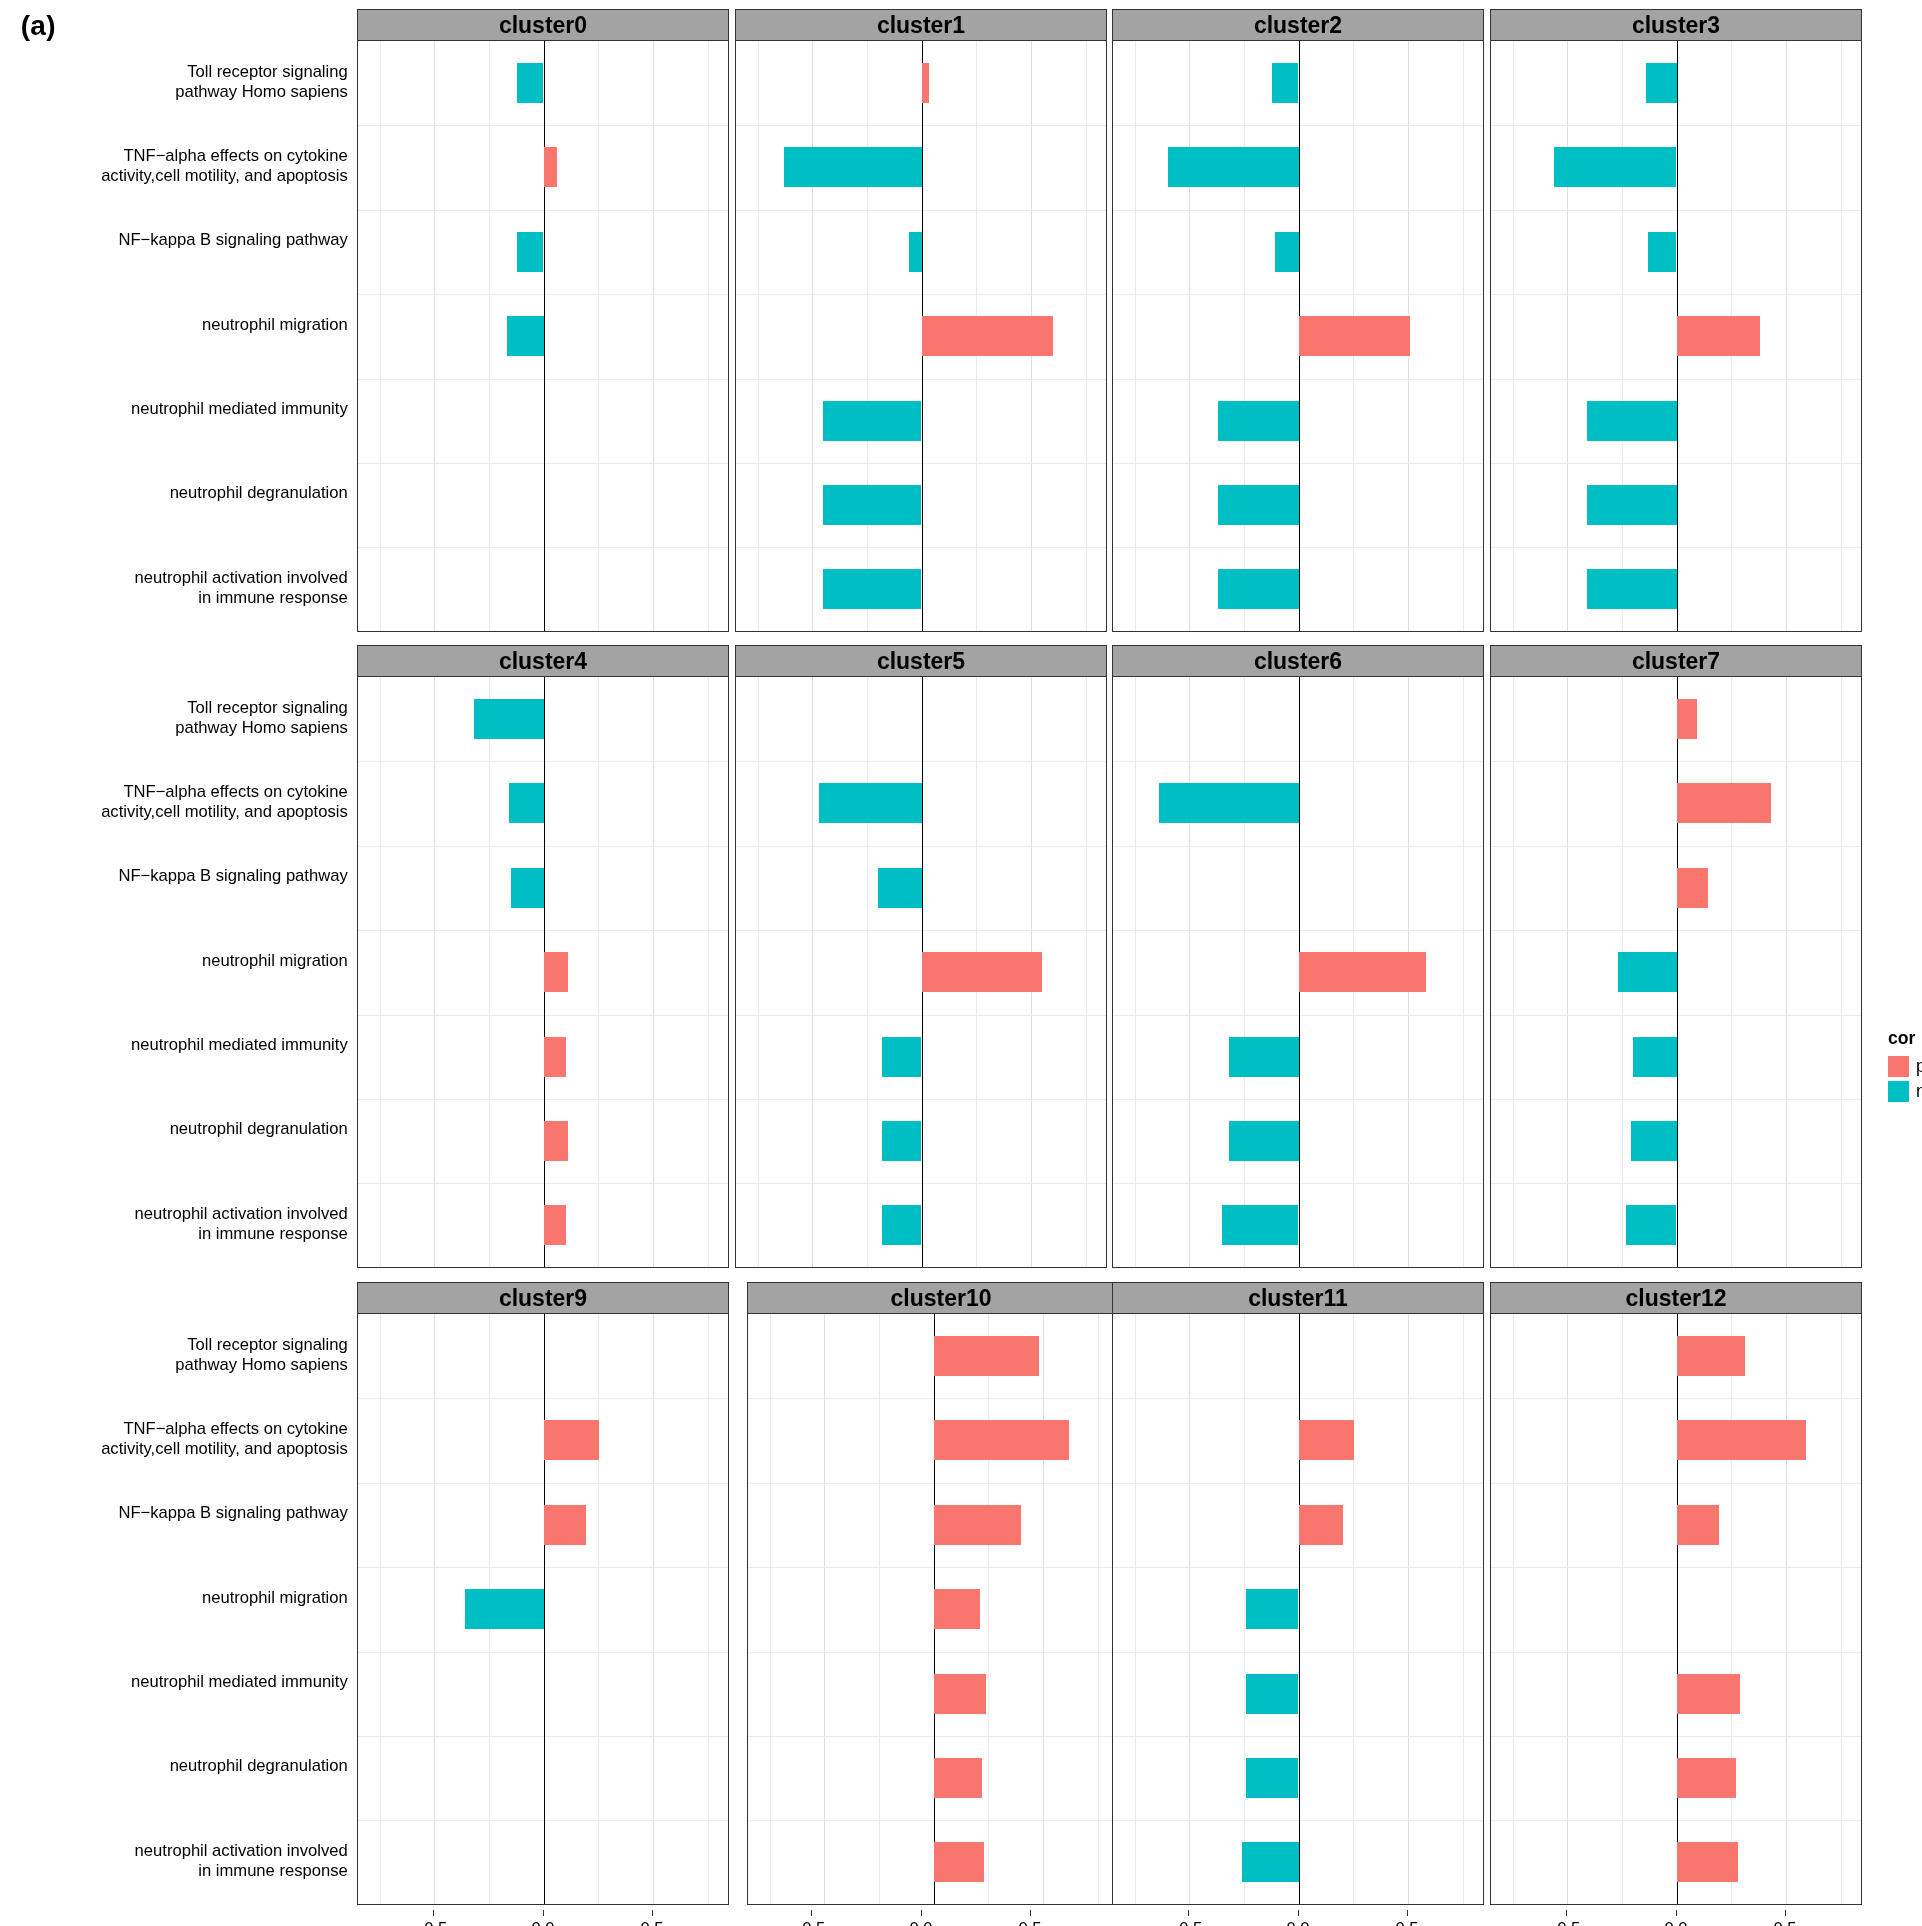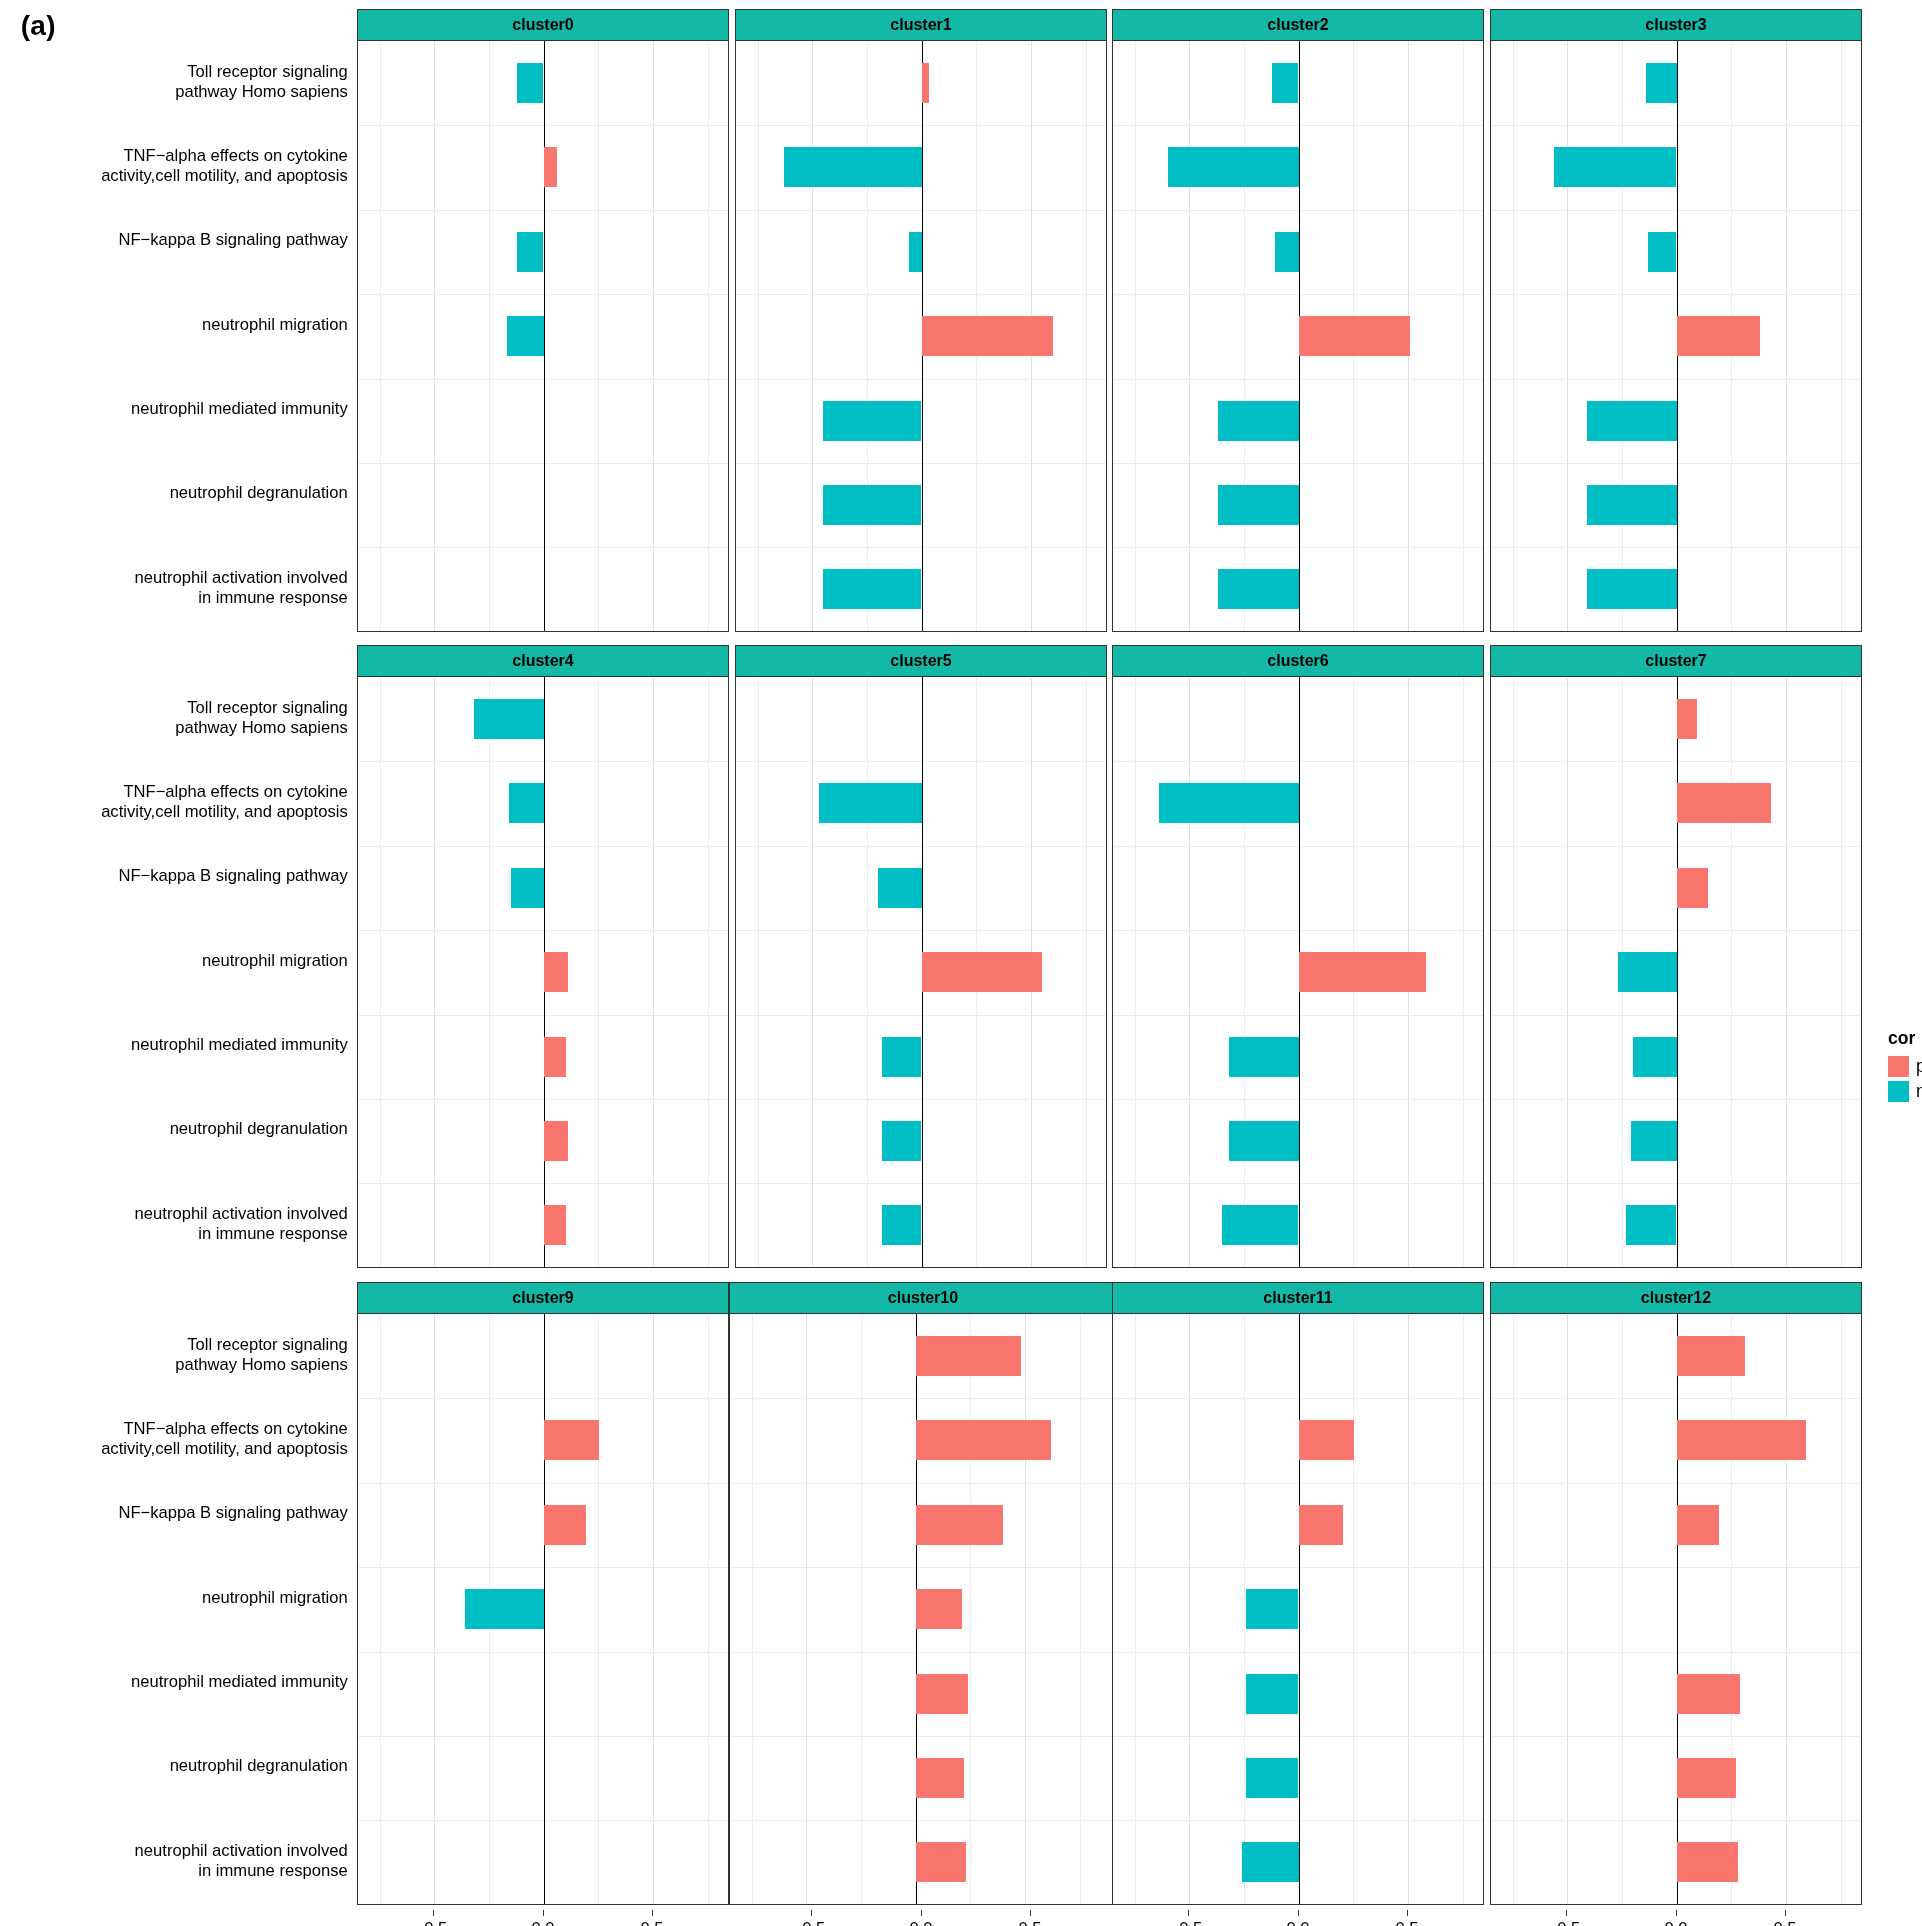--- a/index.html
+++ b/index.html
@@ -61,27 +61,27 @@
     top: 0;
     height: 100%;
     box-sizing: border-box;
   }
   .facet-strip {
     position: absolute;
     left: 0;
     right: 0;
     top: 0;
     height: 32px;
-    background: #14b8a6;
+    background: #a3a3a3;
     border: 0.5px solid #333333;
     box-sizing: border-box;
     display: flex;
     align-items: center;
     justify-content: center;
-    font-size: 16px;
+    font-size: 23px;
     font-weight: bold;
   }
   .facet-plot {
     position: absolute;
     left: 0;
     right: 0;
     top: 32px;
     bottom: 0;
     background: #ffffff;
     border: 0.5px solid #333333;
@@ -421,21 +421,21 @@
           </div>
         </div>
         <div style="position: absolute; left: 0px; top: 628px; width: 372px; height: 36px;">
           <div class="axis-tickmark" style="left: 76px; top: 0px;"></div>
           <div class="axis-ticklabel" style="left: 76px; top: 9.3px;">-0.5</div>
           <div class="axis-tickmark" style="left: 186px; top: 0px;"></div>
           <div class="axis-ticklabel" style="left: 186px; top: 9.3px;">0.0</div>
           <div class="axis-tickmark" style="left: 295px; top: 0px;"></div>
           <div class="axis-ticklabel" style="left: 295px; top: 9.3px;">0.5</div>
         </div>
-        <div class="facet" style="left: 372px; width: 388px;">
+        <div class="facet" style="left: 390px; width: 388px;">
           <div class="facet-strip">cluster10</div>
           <div class="facet-plot">
             <div class="gridline" style="left: 22px;"></div>
             <div class="gridline major" style="left: 76px;"></div>
             <div class="gridline" style="left: 131px;"></div>
             <div class="gridline" style="left: 240px;"></div>
             <div class="gridline major" style="left: 295px;"></div>
             <div class="gridline" style="left: 350px;"></div>
             <div class="hgrid" style="top: 84px;"></div>
             <div class="hgrid" style="top: 169px;"></div>

